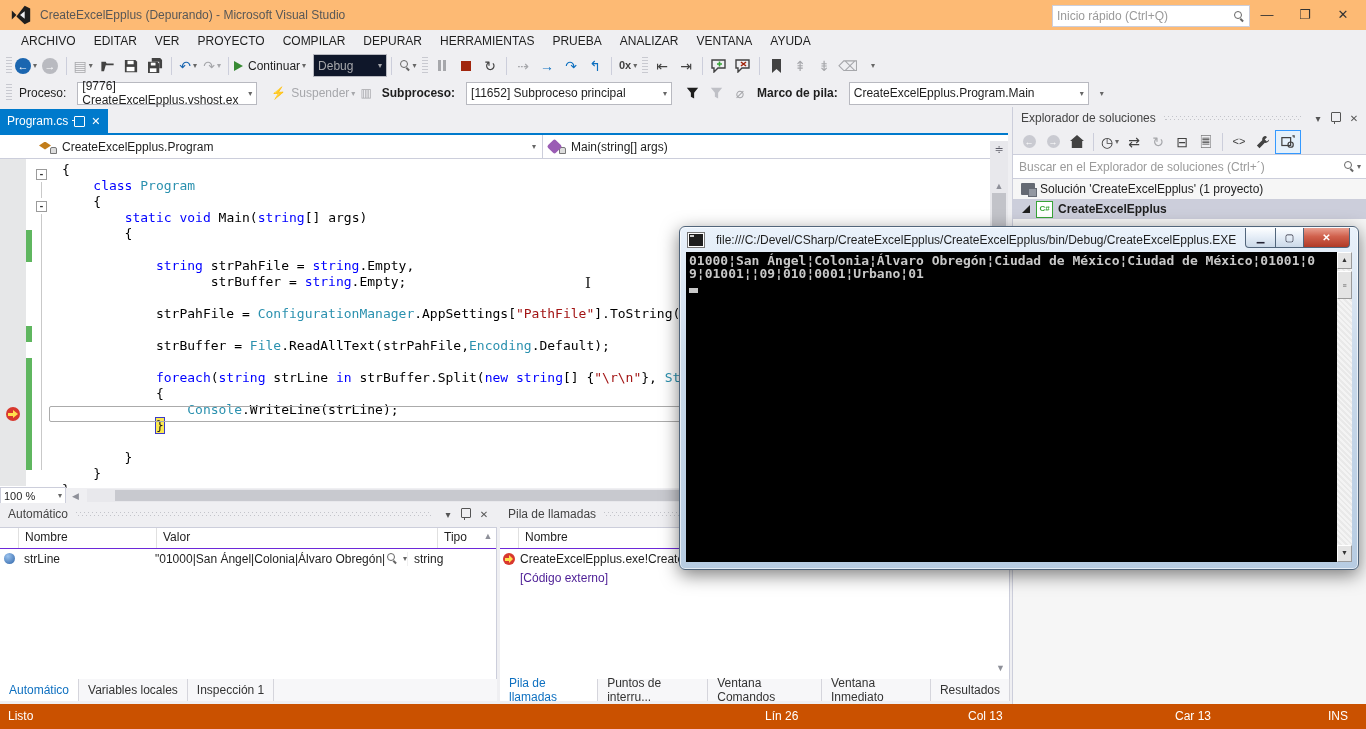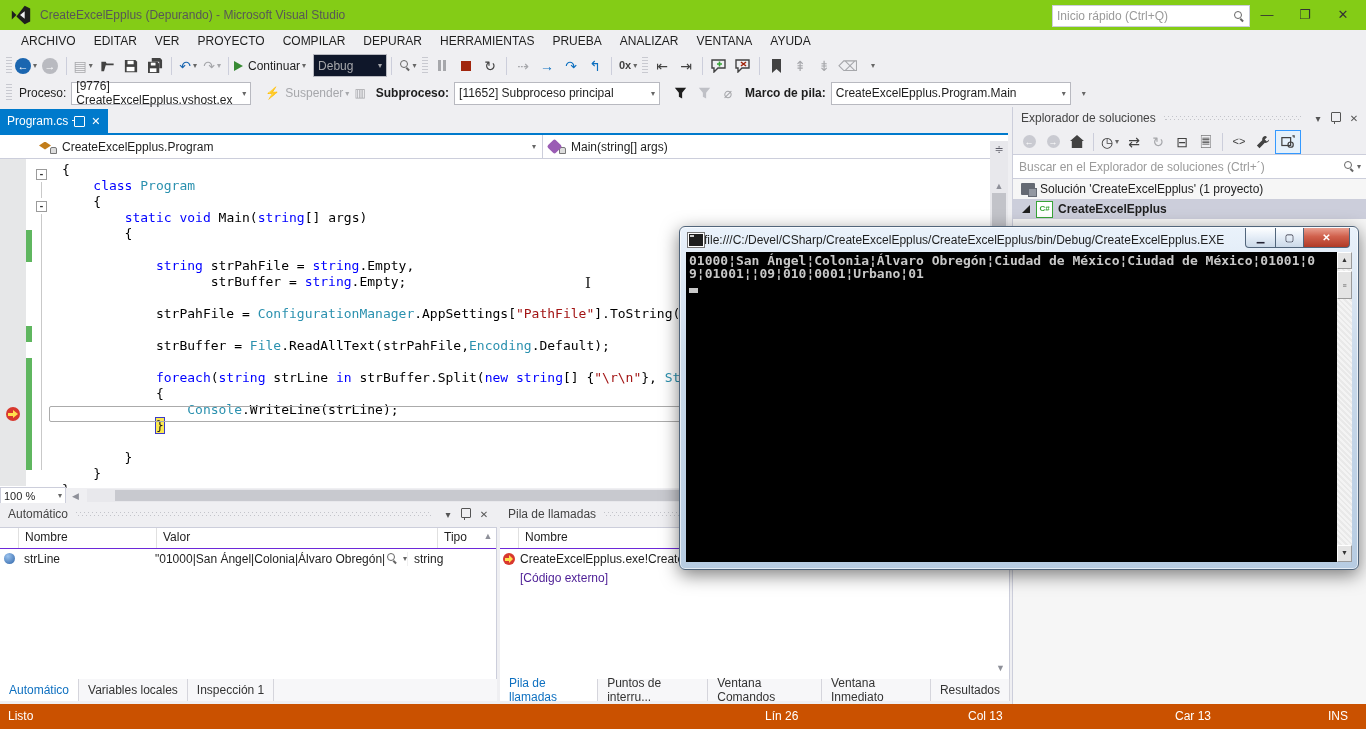--- a/index.html
+++ b/index.html
@@ -1,21 +1,21 @@
 <!DOCTYPE html>
 <html style="--accent: #007ACC; --status: #CA5100; --kw: #0000FF; --ty: #2B91AF; --st: #A31515; --chg: #5FB65F; --bp: #D8382E; --arrow: #FFE14D;"><head>
 <meta charset="utf-8">
 <style>
   html,body{margin:0;padding:0;}
   body{width:1366px;height:729px;position:relative;overflow:hidden;
        font-family:"Liberation Sans",sans-serif;font-size:12px;color:#1e1e1e;
        background:#EFEFF2;-webkit-font-smoothing:antialiased;}
   .abs{position:absolute;}
   
-  #titlebar{left:0;top:0;width:1366px;height:30px;background:#84cc16;display:flex;align-items:center;}
+  #titlebar{left:0;top:0;width:1366px;height:30px;background:#fdba74;display:flex;align-items:center;}
   #vs-logo{width:22px;height:22px;margin:0 8px 0 10px;}
   #title-text{color:#575757;}
   #quick-launch{position:absolute;left:1052px;top:5px;width:188px;height:20px;background:#fff;
      border:1px solid #CCCEDB;display:flex;align-items:center;padding:0 4px;color:#9a9a9a;}
   #quick-launch .spacer{flex:1;}
   .win-btns{position:absolute;right:4px;top:0;height:28px;display:flex;}
   .win-btn{width:38px;height:28px;display:flex;align-items:center;justify-content:center;color:#333;font-size:13px;}
   
   .magnifier{width:11px;height:11px;position:relative;display:inline-block;}
   .magnifier::before{content:'';position:absolute;left:0;top:0;width:6px;height:6px;border:1.5px solid #66俄6;border:1.5px solid #666;border-radius:50%;}
@@ -28,21 +28,21 @@
   #debugbar{left:0;top:79px;width:1366px;height:28px;display:flex;align-items:center;padding-left:4px;}
   .tb-grip{width:6px;height:18px;margin:0 2px;background:repeating-linear-gradient(to bottom,#C8C9D0 0 1px,transparent 1px 3px);}
   .tb-sep{width:1px;height:18px;background:#CCCEDB;margin:0 4px;}
   .tb-btn{height:22px;min-width:22px;display:flex;align-items:center;justify-content:center;padding:0 1px;}
   .tb-btn .g{font-size:14px;line-height:1;}
   .dim{color:#A6A7AB !important;}
   .dark{color:#424242;}
   .blue{color:#0E70C0;}
   .dd-arrow{font-size:8px;color:#666;margin-left:2px;}
   .circle-ic{width:16px;height:16px;border-radius:50%;color:#fff;display:flex;align-items:center;justify-content:center;font-size:11px;}
-  .combo{background:#fff;border:1px solid #B8B9C0;height:21px;display:flex;align-items:center;padding:0 4px;color:#1e1e1e;}
+  .combo{background:#fff;border:1px solid #B8B9C0;height:21px;display:flex;align-items:center;padding:0 4px;color:#1e1e1e;margin-left:6px;}
   .combo .spacer{flex:1;}
   .combo.disabled{background:#0f172a;color:#A6A7AB;}
   .lbl{margin:0 5px;}
   .play{width:0;height:0;border-left:9px solid #388A34;border-top:5px solid transparent;border-bottom:5px solid transparent;display:inline-block;margin-right:5px;}
   .stop-sq{width:10px;height:10px;background:#A1260D;display:inline-block;}
   .pause-ic span{display:inline-block;width:3px;height:11px;background:#A6A7AB;margin:0 1px;}
   
   #editor{left:0;top:107px;width:1008px;height:396px;background:#fff;}
   #tabstrip{left:0;top:0;width:1008px;height:26px;background:#EFEFF2;border-bottom:2px solid var(--accent);display:flex;align-items:flex-end;}
   #file-tab{height:24px;background:var(--accent);color:#fff;display:flex;align-items:center;padding:0 7px;gap:6px;}
@@ -123,21 +123,21 @@
   .panel-tabs{position:absolute;left:0;top:176px;right:0;height:22px;background:#F7F7F9;display:flex;align-items:stretch;}
   .p-tab{padding:3px 9px;border-right:1px solid #D5D5DC;color:#333;display:flex;align-items:center;}
   .p-tab.active{background:#fff;color:#0E70C0;}
   .gray-text{color:#4c1d95;}
   
   #statusbar{left:0;top:704px;width:1366px;height:25px;background:var(--status);color:#fff;}
   #statusbar span{position:absolute;top:5px;}
   
   #console{left:679px;top:226px;width:678px;height:342px;border:1px solid #51657B;border-radius:6px;
      background:linear-gradient(#EAF2FB,#C9D9EA 40%,#B7CCE2);box-shadow:0 5px 18px rgba(0,0,0,.5),inset 0 0 0 1px rgba(255,255,255,.65);z-index:50;}
-  #console-title{height:25px;display:flex;align-items:center;padding-left:8px;gap:0;color:#1e1e1e;}
+  #console-title{height:25px;display:flex;align-items:center;padding-left:8px;gap:12px;color:#1e1e1e;}
   .con-ic{width:14px;height:12px;background:#1e1e1e;border:1px solid #fff;box-shadow:0 0 0 1px #777;position:relative;}
   .con-ic::before{content:'';position:absolute;left:1px;top:1px;width:4px;height:2px;background:#ccc;}
   #console-btns{position:absolute;right:8px;top:1px;display:flex;}
   .cbtn{height:19px;border:1px solid #51657B;border-top:none;display:flex;align-items:center;justify-content:center;
         background:linear-gradient(#FDFEFF,#E6EEF7 45%,#CBD9E8);color:#223;font-size:10px;}
   .cbtn.min{width:29px;border-radius:0 0 0 4px;}
   .cbtn.max{width:27px;border-left:none;}
   .cbtn.close{width:45px;border-left:none;border-radius:0 0 4px 0;
         background:linear-gradient(#E9A091,#D0604C 45%,#B03A26);color:#fff;font-weight:bold;}
   #console-client{position:absolute;left:6px;right:6px;top:25px;bottom:7px;background:#000;display:flex;}

